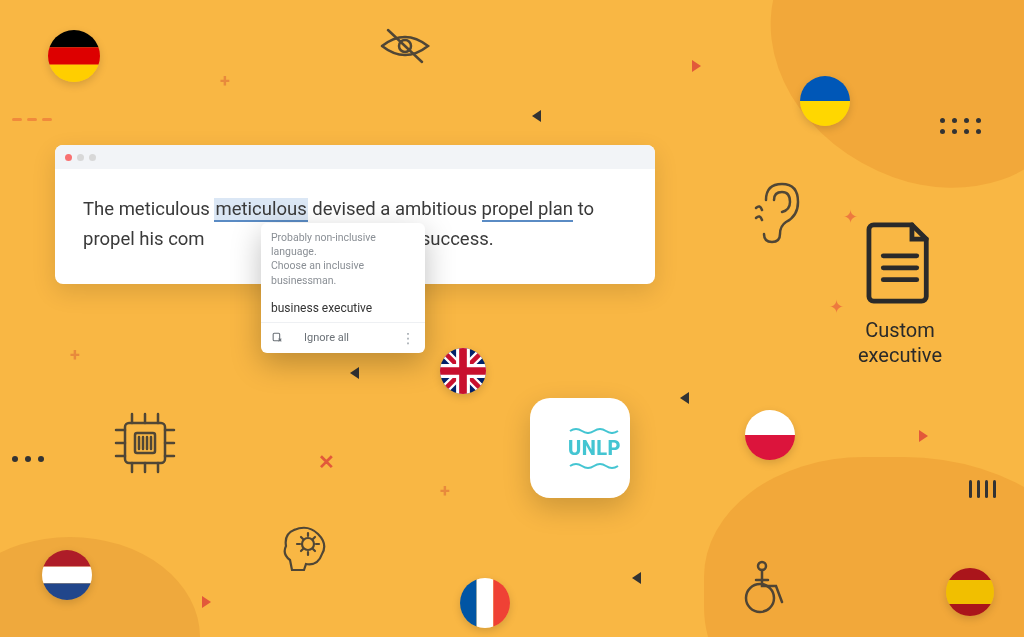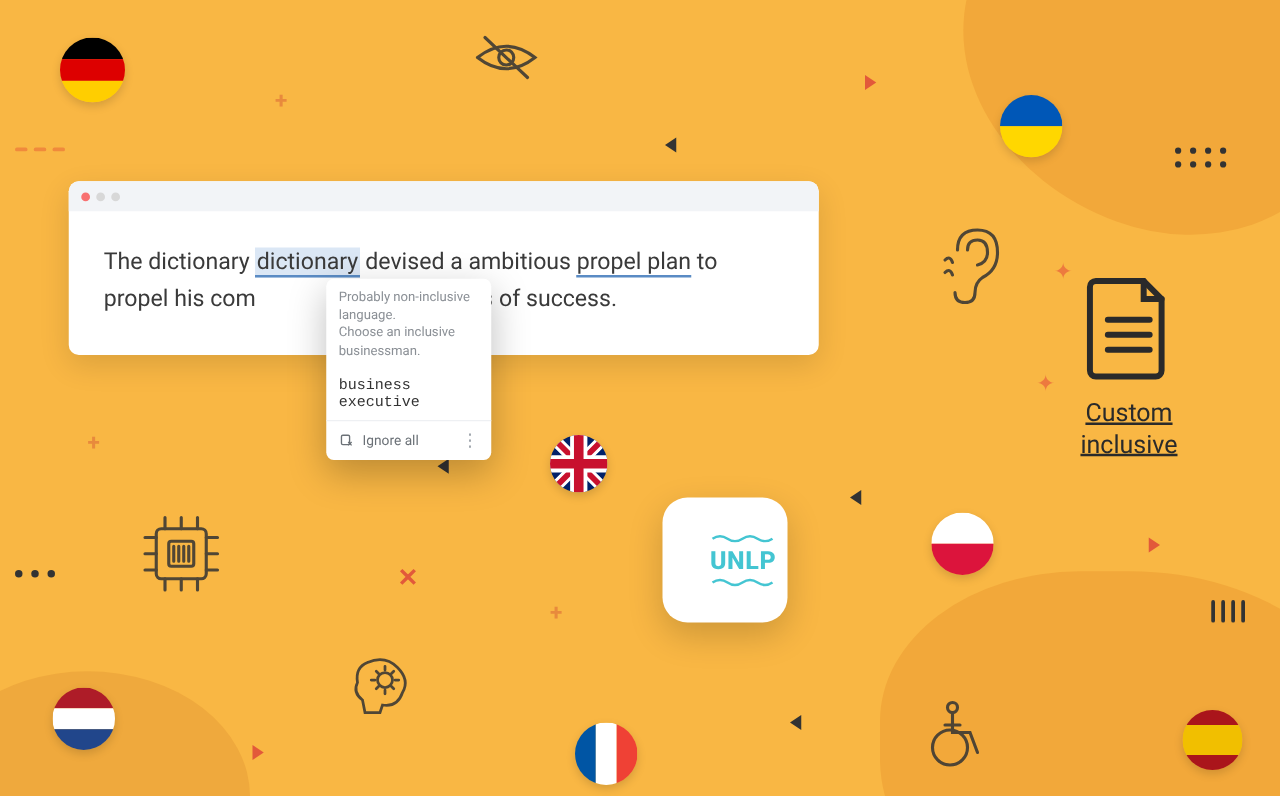--- a/index.html
+++ b/index.html
@@ -72,51 +72,50 @@
   }
   .ul-word {
     border-bottom: 2px solid #5a8bc4;
   }
 
   
   .popup {
     position: absolute;
     top: 223px;
     left: 261px;
-    width: 132px;
+    width: 164px;
     background: #fff;
     border-radius: 6px;
     box-shadow: 0 10px 30px rgba(0,0,0,0.25);
     font-size: 12px;
     color: #444;
     z-index: 10;
   }
   .popup-header {
     padding: 8px 10px 6px;
     color: #8a8f95;
     font-size: 10.5px;
     line-height: 1.35;
   }
   .popup-item {
     padding: 7px 10px;
     cursor: pointer;
     font-size: 12px;
     color: #333;
-    font-family: Liberation Mono, monospace;
   }
   .popup-footer {
     border-top: 1px solid #eef0f3;
     padding: 7px 10px;
     display: flex;
     align-items: center;
     justify-content: space-between;
     color: #6b7177;
     font-size: 11px;
   }
-  .ignore-left { display: flex; align-items: flex-end; gap: 6px; }
+  .ignore-left { display: flex; align-items: flex-end; gap: 20px; }
   .kebab { font-size: 14px; color: #9aa1a8; cursor: pointer; }
 
   
   .flag {
     position: absolute;
     width: 48px; height: 48px;
     border-radius: 50%;
     box-shadow: 0 3px 8px rgba(0,0,0,0.15);
     overflow: hidden;
   }
@@ -150,21 +149,20 @@
     position: relative;
   }
   .unlp-wave { stroke:#44c5d2; stroke-width:2; fill:none; }
 
   
   .dict-wrap {
     position: absolute;
     top: 220px; right: 82px;
     text-align: center;
     color: #2a2a2a;
-    text-decoration: underline;
   }
   .dict-icon {
     width: 72px; height: 86px;
     margin: 0 auto 8px;
   }
   .dict-label { font-size: 20px; line-height: 1.25; }
 
   
   .deco-icon { position: absolute; color: #333; opacity: 0.85; }
   .deco-icon svg { display: block; }
@@ -240,21 +238,21 @@
 <div class="sparkle" style="top:206px; right:166px;">✦</div>
 <div class="sparkle" style="top:296px; right:180px;">✦</div>
 
 <div class="editor">
   <div class="editor-header">
     <span class="dot red"></span>
     <span class="dot or"></span>
     <span class="dot gr"></span>
   </div>
   <div class="editor-body">
-    <span>The dictionary </span><span class="hl-word">dictionary</span><span> devised a ambitious </span><span class="ul-word">propel plan</span><span> to propel his com</span><span style="color:transparent">xxxxxxxxxxxxxxxxxxx</span><span>ts of success.</span>
+    <span>The meticulous </span><span class="hl-word">meticulous</span><span> devised a ambitious </span><span class="ul-word">propel plan</span><span> to propel his com</span><span style="color:transparent">xxxxxxxxxxxxxxxxxxx</span><span>ts of success.</span>
   </div>
 </div>
 
 <div class="popup">
   <div class="popup-header">
     <div>Probably non-inclusive language.</div>
     <div>Choose an inclusive businessman.</div>
   </div>
   <div class="popup-item">business executive</div>
   <div class="popup-footer">
@@ -283,21 +281,21 @@
 
 <div class="dict-wrap">
   <svg class="dict-icon" viewBox="0 0 60 72" fill="none" stroke="#2a2a2a" stroke-width="4" stroke-linecap="round">
     <path d="M8 4 h32 l12 12 v48 a4 4 0 0 1 -4 4 h-40 a4 4 0 0 1 -4 -4 v-56 a4 4 0 0 1 4 -4 z"></path>
     <path d="M40 4 v12 h12"></path>
     <line x1="16" y1="30" x2="44" y2="30"></line>
     <line x1="16" y1="40" x2="44" y2="40"></line>
     <line x1="16" y1="50" x2="44" y2="50"></line>
   </svg>
   <div class="dict-label">Custom</div>
-  <div class="dict-label">inclusive</div>
+  <div class="dict-label">executive</div>
 </div>
 
 <div class="flag flag-de" title="Germany">
   <svg viewBox="0 0 10 10">
       <rect width="10" height="3.33" fill="#000"></rect>
       <rect y="3.33" width="10" height="3.34" fill="#dd0000"></rect>
       <rect y="6.67" width="10" height="3.33" fill="#ffce00"></rect>
     </svg>
 </div>
 <div class="flag flag-ua" title="Ukraine">

